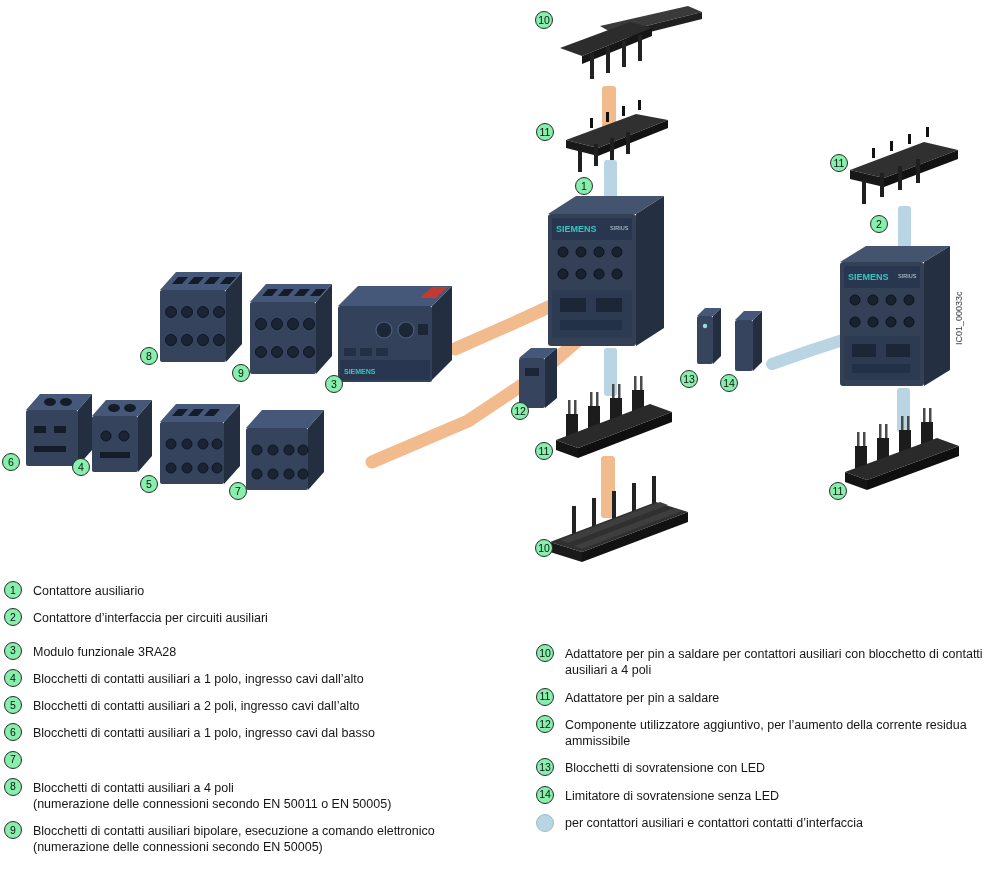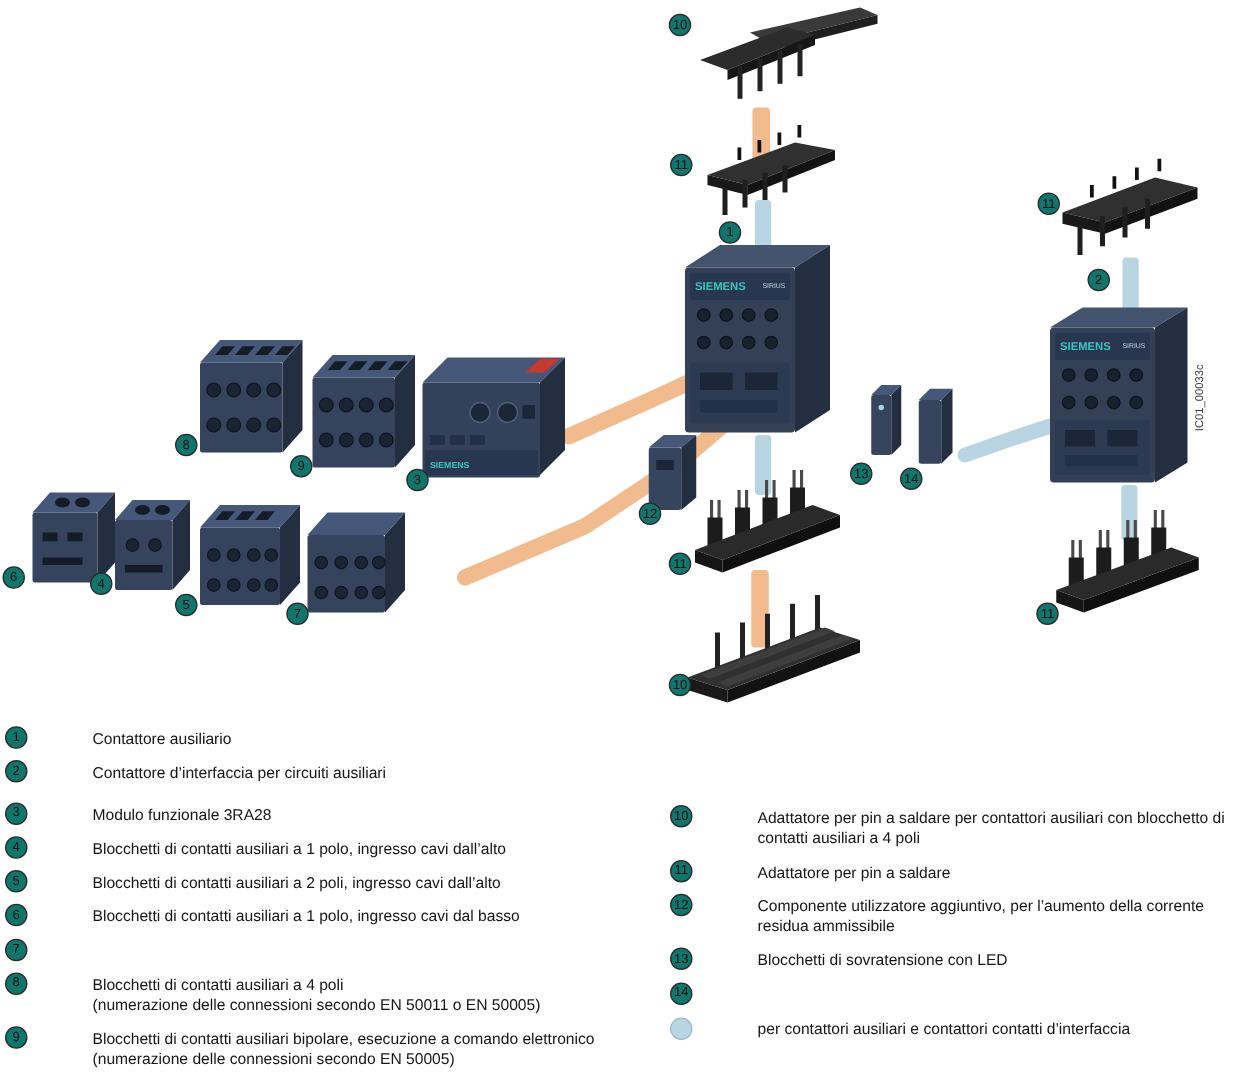--- a/index.html
+++ b/index.html
@@ -4,31 +4,31 @@
 <style>
   * { margin:0; padding:0; box-sizing:border-box; }
   html,body { background:#ffffff; }
   body { font-family:"Liberation Sans", sans-serif; color:#161616; }
   .canvas { position:relative; width:1000px; height:869px; background:#fff; overflow:hidden; }
   .diagram-svg { position:absolute; left:0; top:0; }
 
   .num-circle {
     width:18px; height:18px; flex:0 0 auto;
     border:1.5px solid #2a2a2a; border-radius:50%;
-    background:#0f766e; color:#111;
+    background:#86efac; color:#111;
     font-size:10.5px; line-height:1;
     display:flex; align-items:center; justify-content:center;
   }
   .callout { position:absolute; z-index:5; }
 
   .legend { position:absolute; font-size:12.5px; color:#161616; }
   .legend-left  { left:4px;  top:581px; width:525px; }
   .legend-right { left:536px; top:644px; width:456px; }
   .legend-row { display:flex; gap:11px; margin-bottom:9px; align-items:flex-start; }
-  .legend-text { line-height:1.3; padding-top:2px;margin-left:41px; }
+  .legend-text { line-height:1.3; padding-top:2px; }
   .legend-note { line-height:1.3; }
   .gap-before { margin-top:15px; }
   .key-gap { margin-top:16px; }
 
   .swatch { width:18px; height:18px; flex:0 0 auto; border-radius:50%; margin-top:1px; }
   .swatch-orange { background:#f2bb8e; border:1px solid #dba37a; }
   .swatch-blue   { background:#b9d4e2; border:1px solid #9cbccd; }
 </style>
 </head>
 <body>
@@ -419,20 +419,21 @@
     <div class="legend-row">
       <div class="num-circle">12</div>
       <div class="legend-text">Componente utilizzatore aggiuntivo, per l’aumento della corrente residua ammissibile</div>
     </div>
     <div class="legend-row">
       <div class="num-circle">13</div>
       <div class="legend-text">Blocchetti di sovratensione con LED</div>
     </div>
     <div class="legend-row">
       <div class="num-circle">14</div>
+      <div class="legend-text">Limitatore di sovratensione senza LED</div>
     </div>
     <div class="legend-row">
       <div class="swatch swatch-blue"></div>
       <div class="legend-text">per contattori ausiliari e contattori contatti d’interfaccia</div>
     </div>
   </div>
 
 </div>
 
 </body></html>

